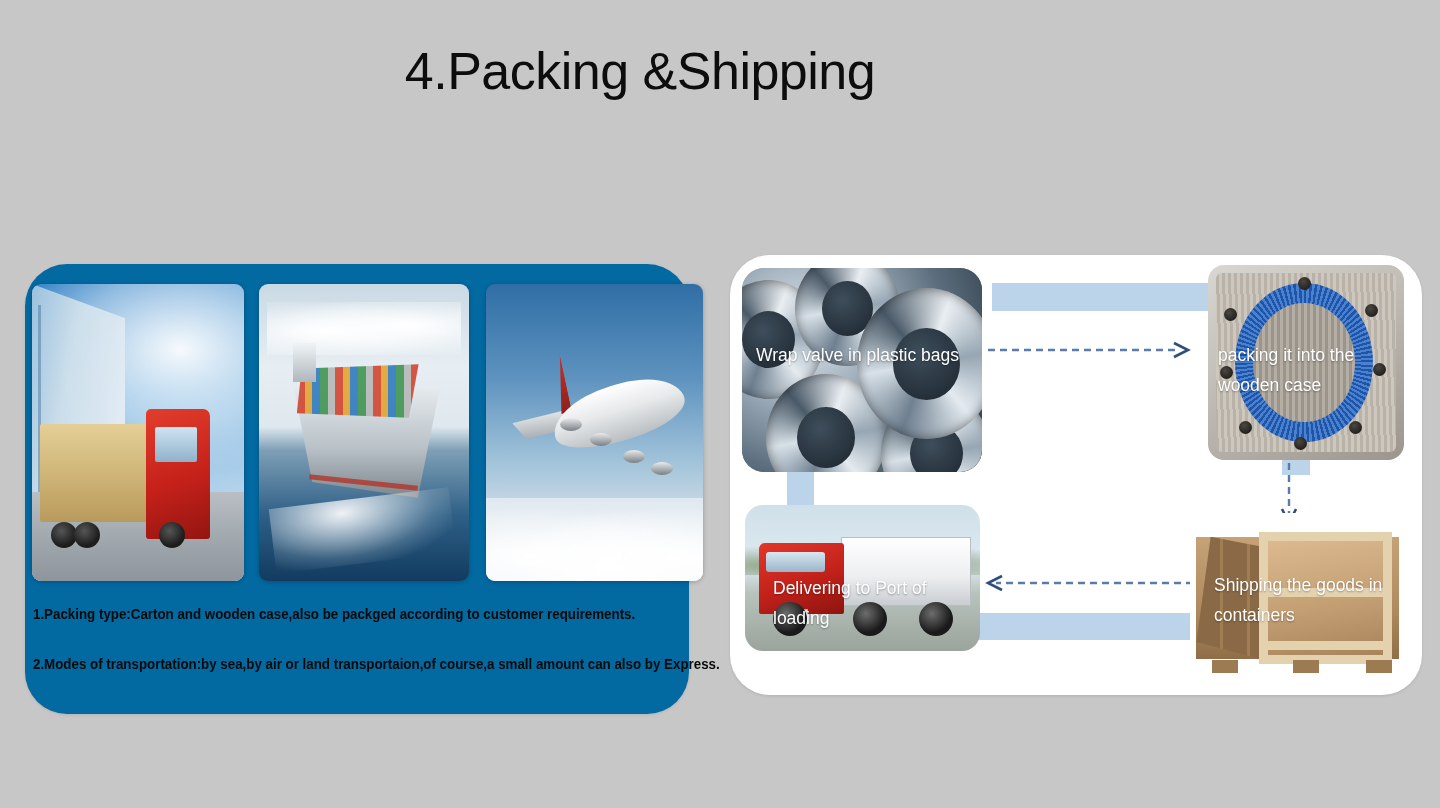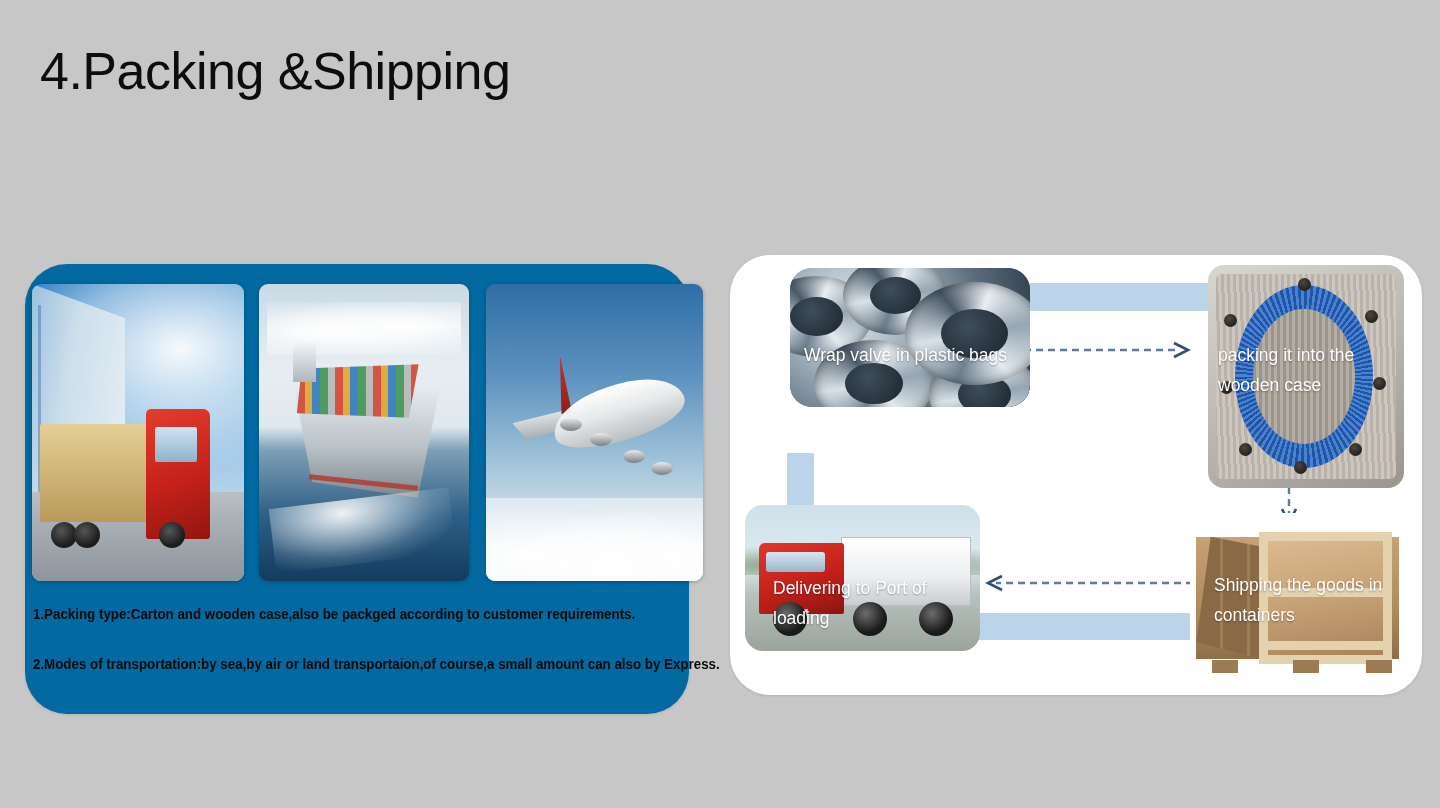--- a/index.html
+++ b/index.html
@@ -9,21 +9,21 @@
   body {
     width: 1440px;
     height: 808px;
     background: #c7c7c7;
     font-family: "Liberation Sans", sans-serif;
     overflow: hidden;
     position: relative;
   }
 
   
-  #header { position: absolute; left: 40px; top: 40px; width: 1200px; }
+  #header { position: absolute; left: 40px; top: 40px; width: 1200px; text-align: center; }
   #page-title {
     font-size: 52px;
     line-height: 62px;
     color: #0d0d0d;
     font-weight: 400;
     letter-spacing: -0.5px;
     white-space: nowrap;
   }
   .subtitle-line {
     font-size: 21px;
@@ -208,28 +208,27 @@
     position: absolute;
     left: 14px;
     color: #ffffff;
     font-size: 17.5px;
     line-height: 30px;
     text-shadow: 0 1px 2px rgba(0,0,0,0.35);
     width: 88%;
   }
 
   #node-wrap-valve {
-    left: 12px; top: 13px; width: 240px; height: 139px;
+    left: 12px; top: 13px; width: 240px; height: 204px;
     border-radius: 22px;
-    margin-left: 48px;
   }
   #node-wrap-valve .label { top: 72px; }
 
   #node-wooden-case {
-    left: 478px; top: 10px; width: 196px; height: 223px;
+    left: 478px; top: 10px; width: 196px; height: 195px;
     border-radius: 16px;
   }
   #node-wooden-case .label { top: 75px; left: 10px; }
 
   #node-containers {
     left: 460px; top: 258px; width: 215px; height: 170px;
   }
   #node-containers .label { top: 57px; left: 24px; }
 
   #node-delivering {

